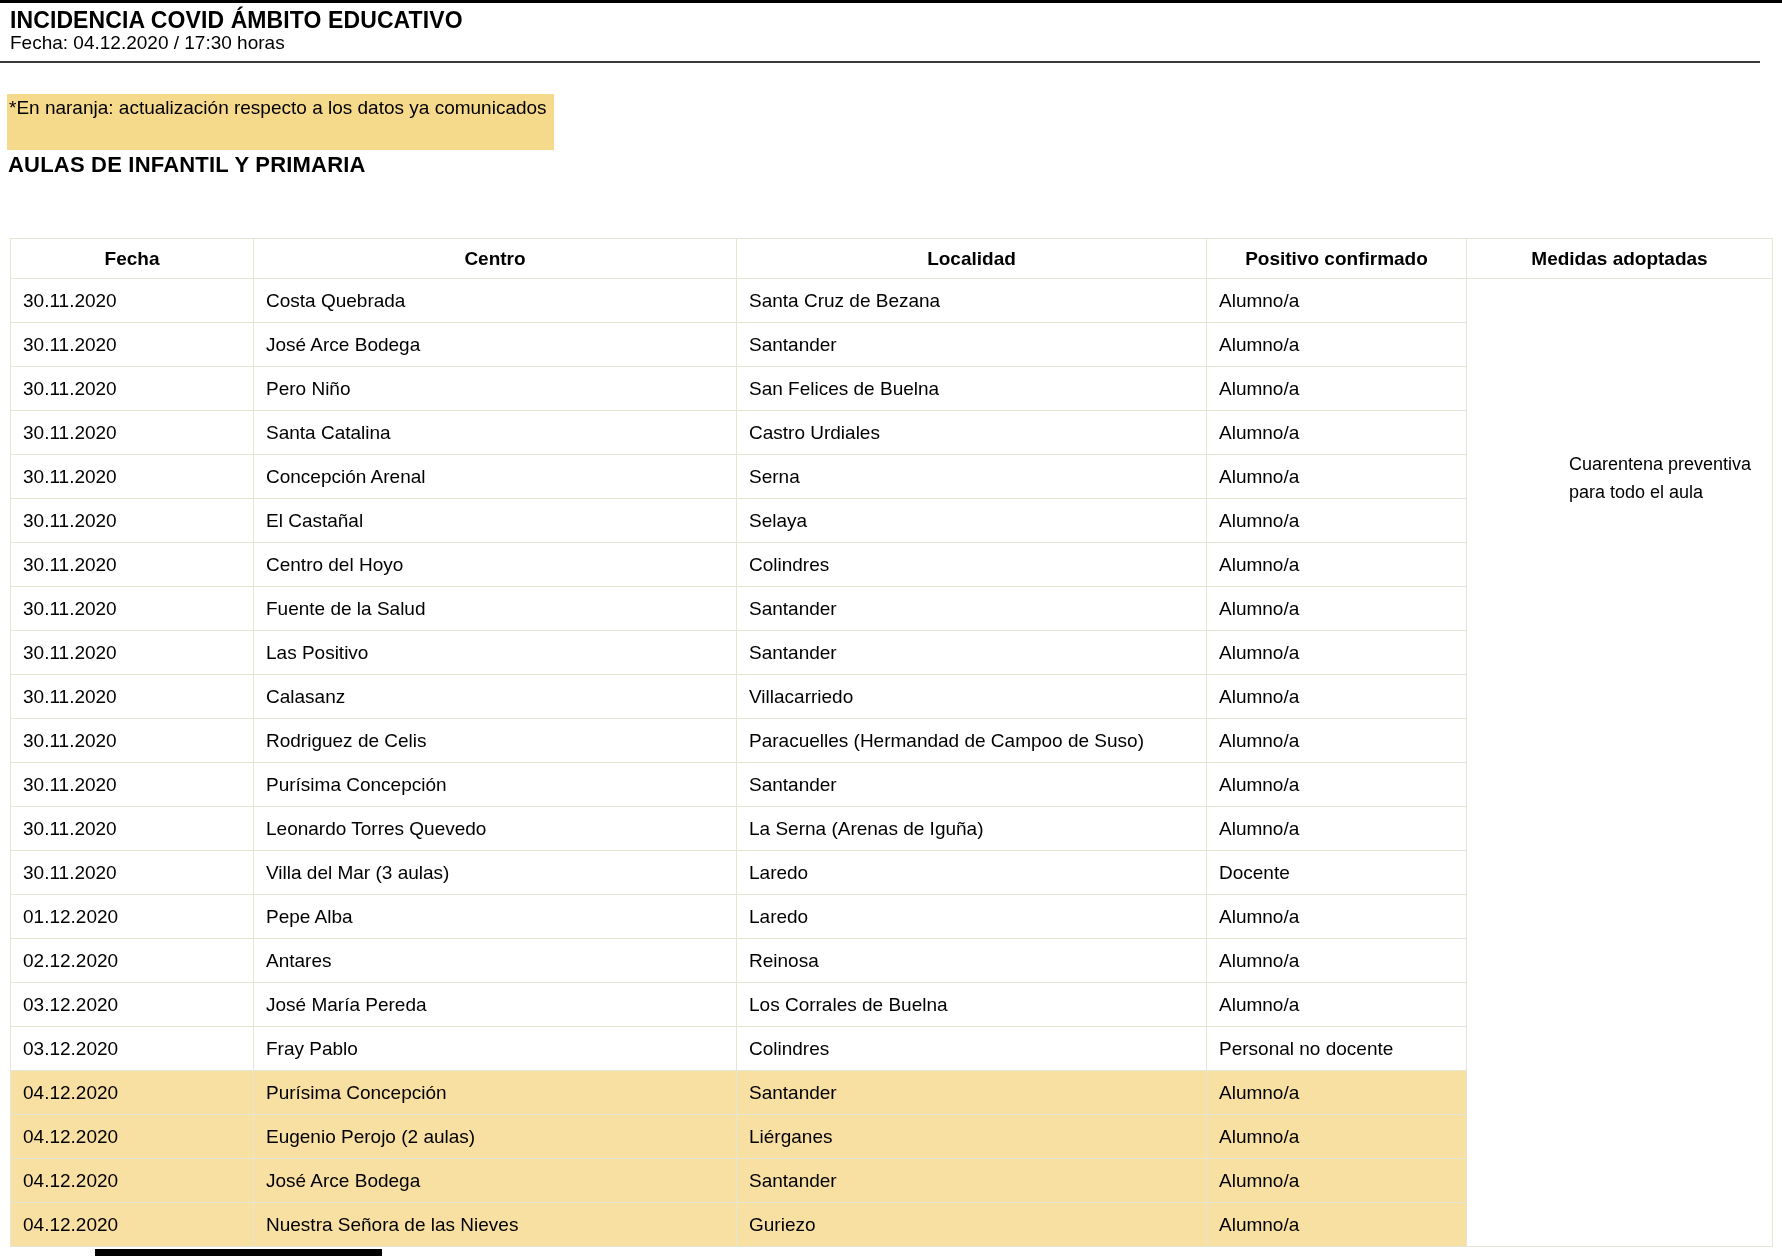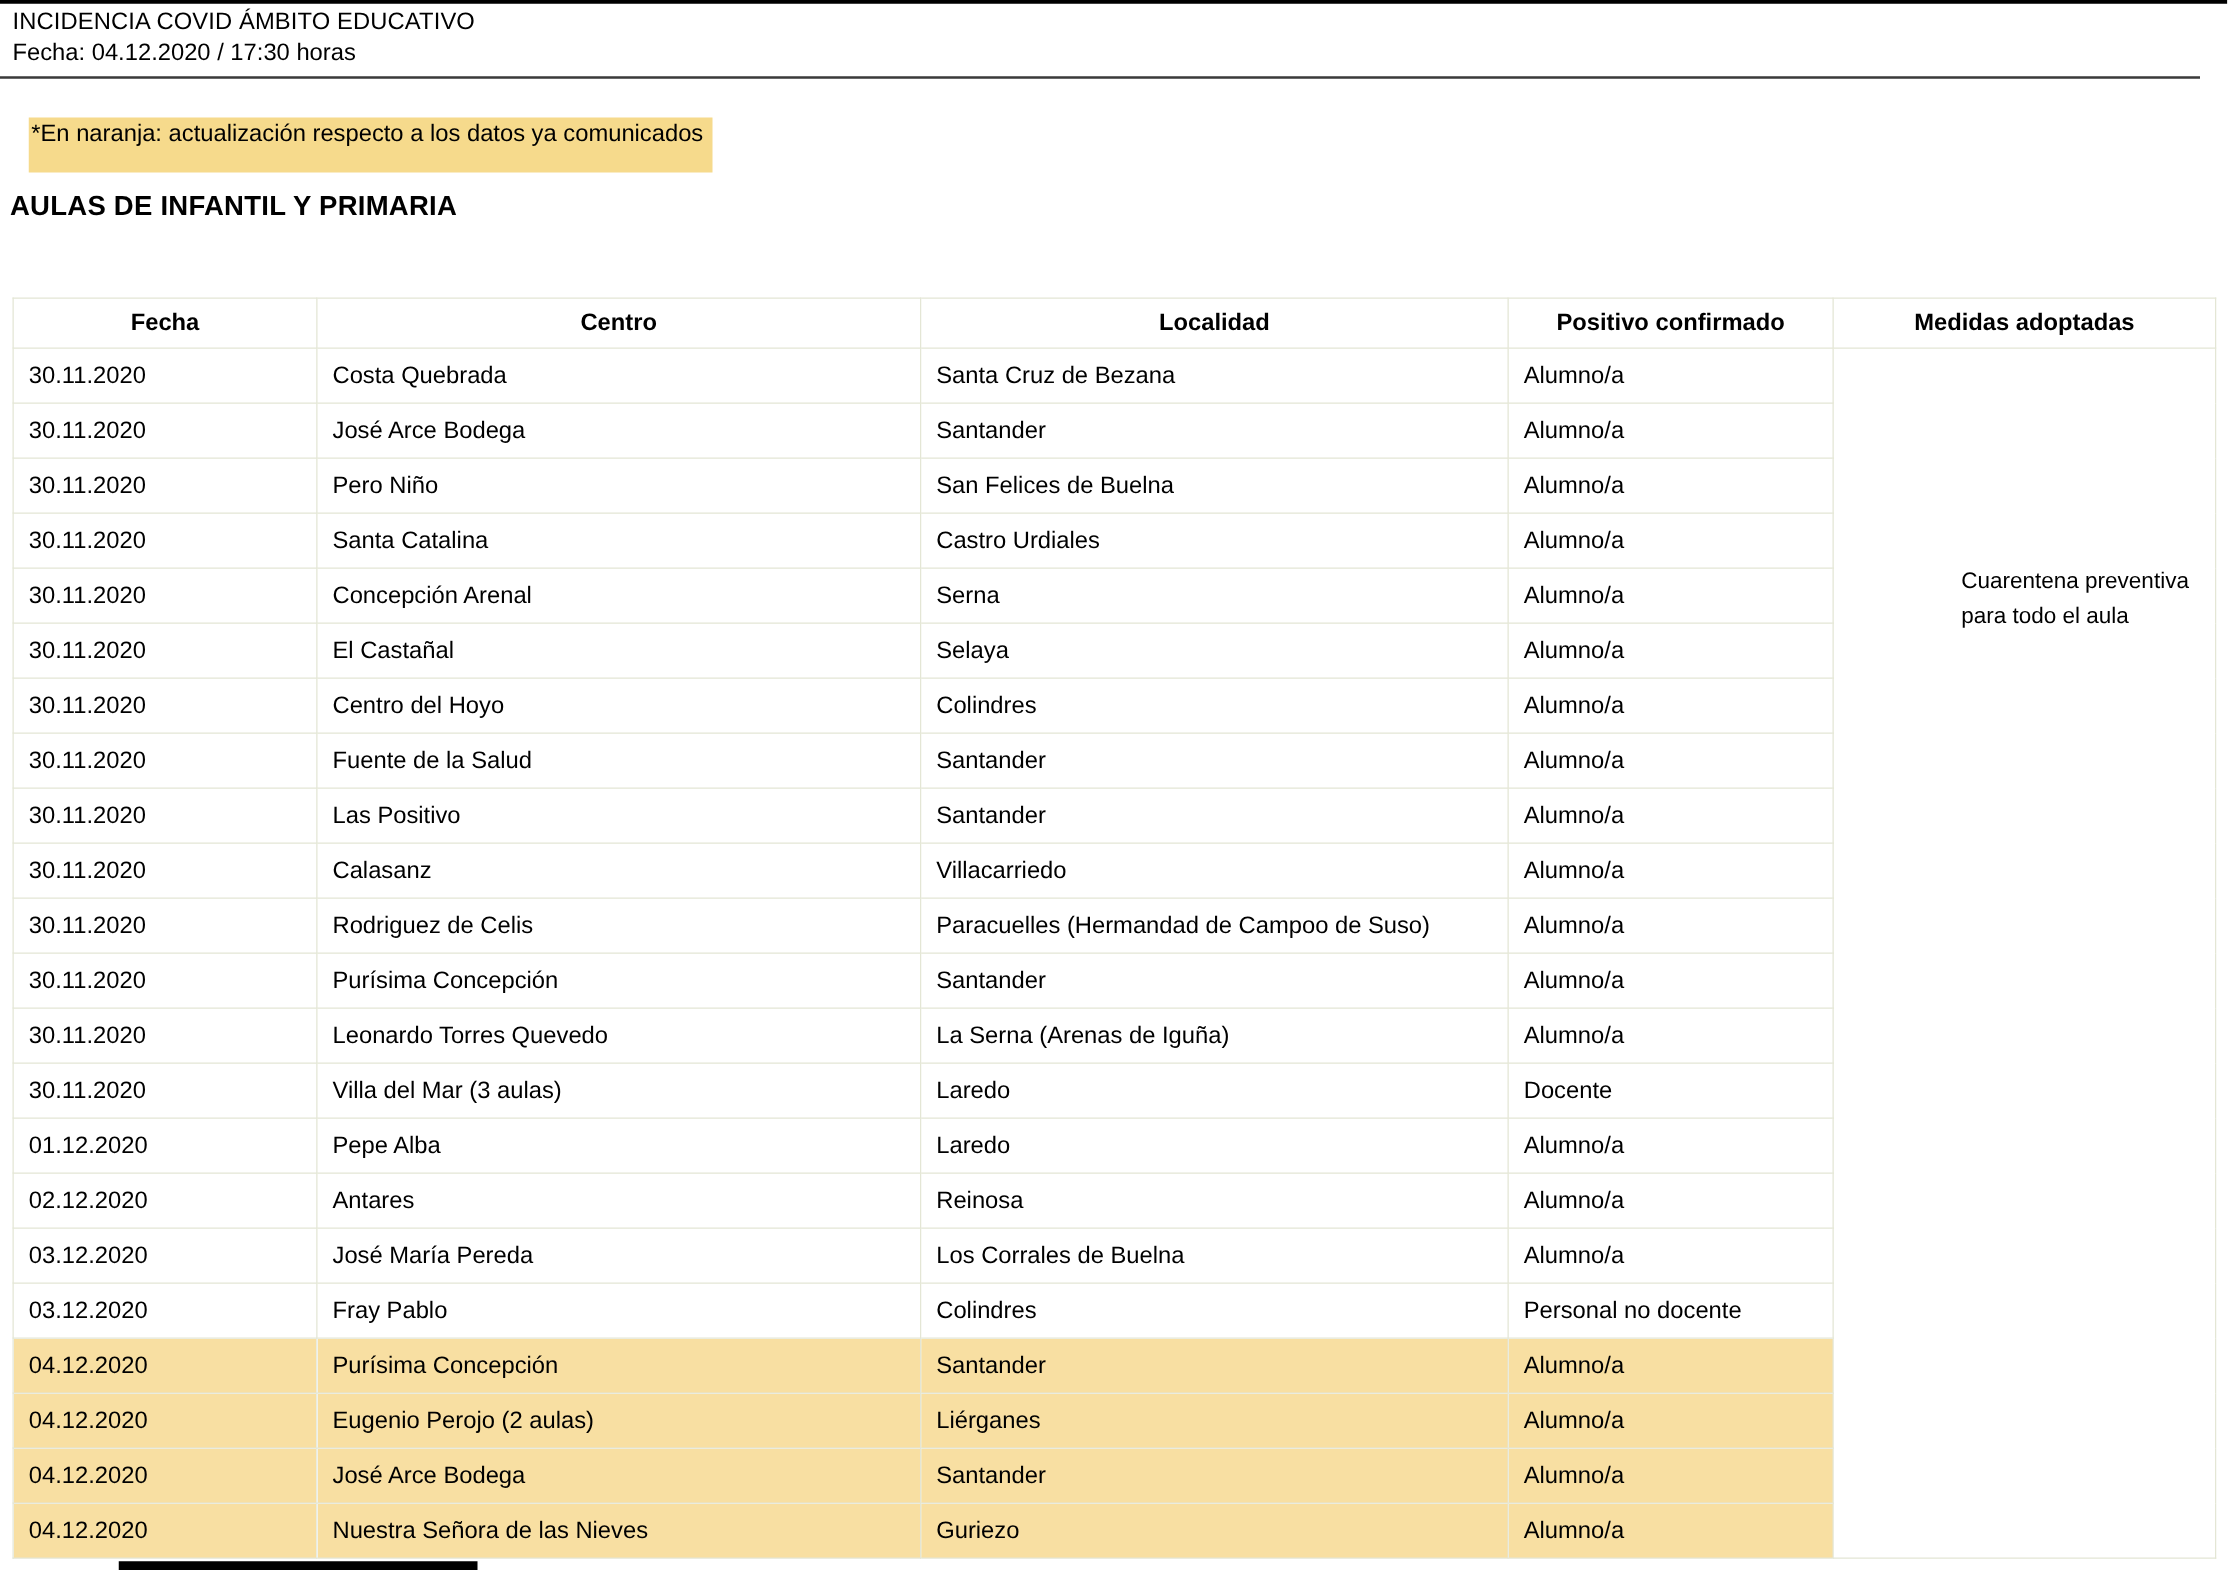--- a/index.html
+++ b/index.html
@@ -9,35 +9,35 @@
     background:#ffffff;
     font-family:"Liberation Sans","DejaVu Sans",sans-serif;
     color:#000;
     overflow:hidden;
   }
   .top-border{
     position:absolute;left:0;top:0;width:1782px;height:3px;background:#000;
   }
   .doc-title{
     position:absolute;left:10px;top:7px;
-    font-size:19px;font-weight:normal;letter-spacing:.1px;
+    font-size:23px;font-weight:bold;letter-spacing:.1px;
   }
   .doc-date{
     position:absolute;left:10px;top:32px;
     font-size:19px;
     text-align:right;
   }
   .header-rule{
     position:absolute;left:0;top:61px;width:1760px;height:2px;background:#3a3a3a;
   }
   .note{
     position:absolute;left:7px;top:94px;
     background:var(--highlight-note,#f6da8c);
     font-size:19px;line-height:28px;height:40px;
-    padding:0 7px 4px 2px;white-space:nowrap;margin-left:16px;
+    padding:0 7px 16px 2px;white-space:nowrap;
   }
   .section-title{
     position:absolute;left:8px;top:152px;
     font-size:22px;font-weight:bold;letter-spacing:.2px;
   }
   table.incidence{
     position:absolute;left:10px;top:238px;
     border-collapse:collapse;table-layout:fixed;
     font-size:19px;
   }

